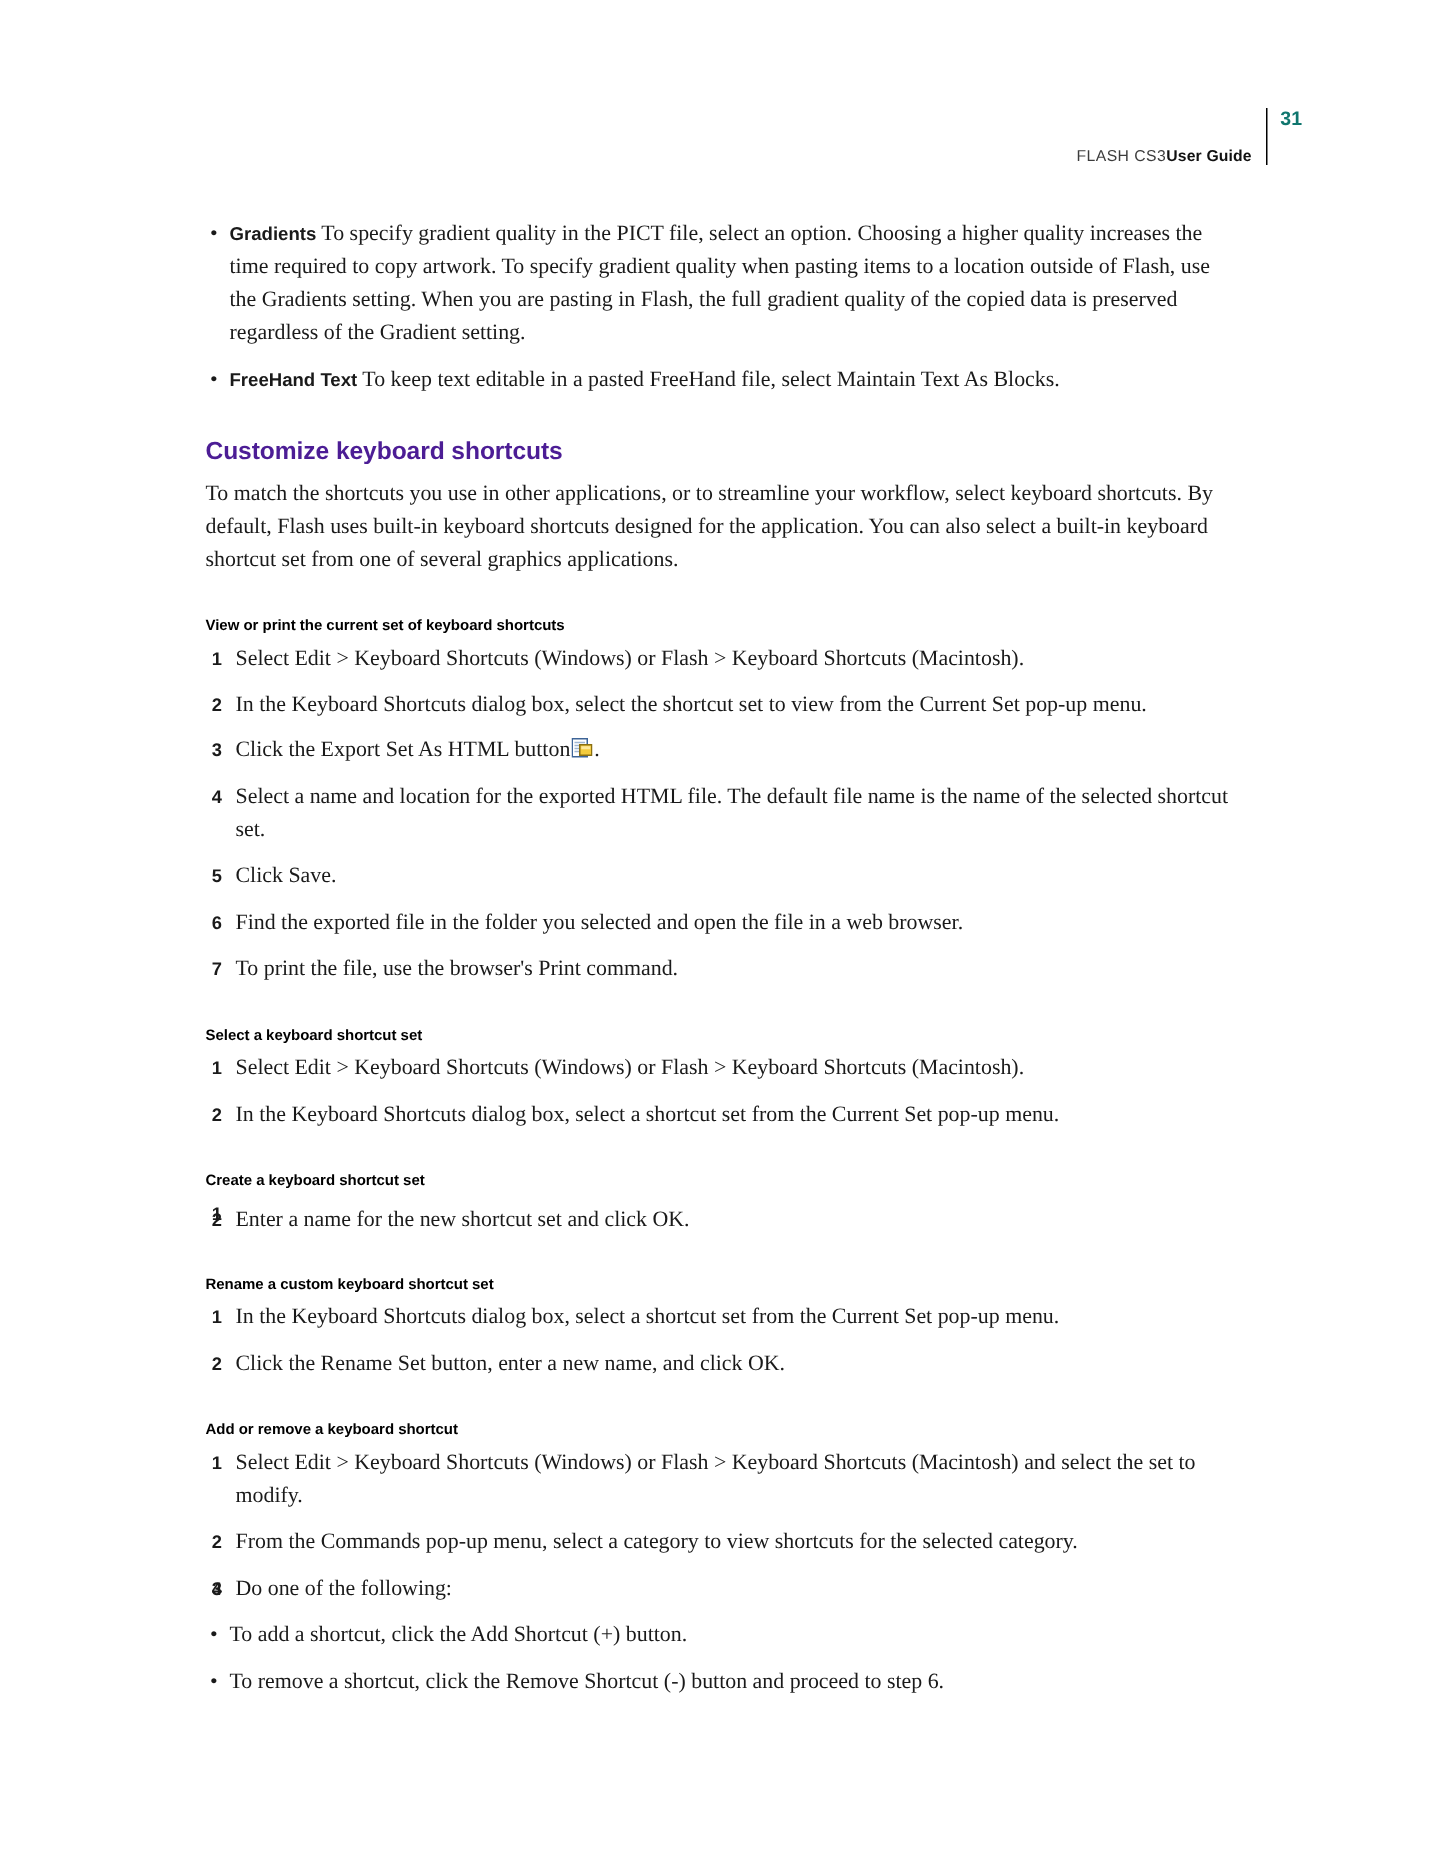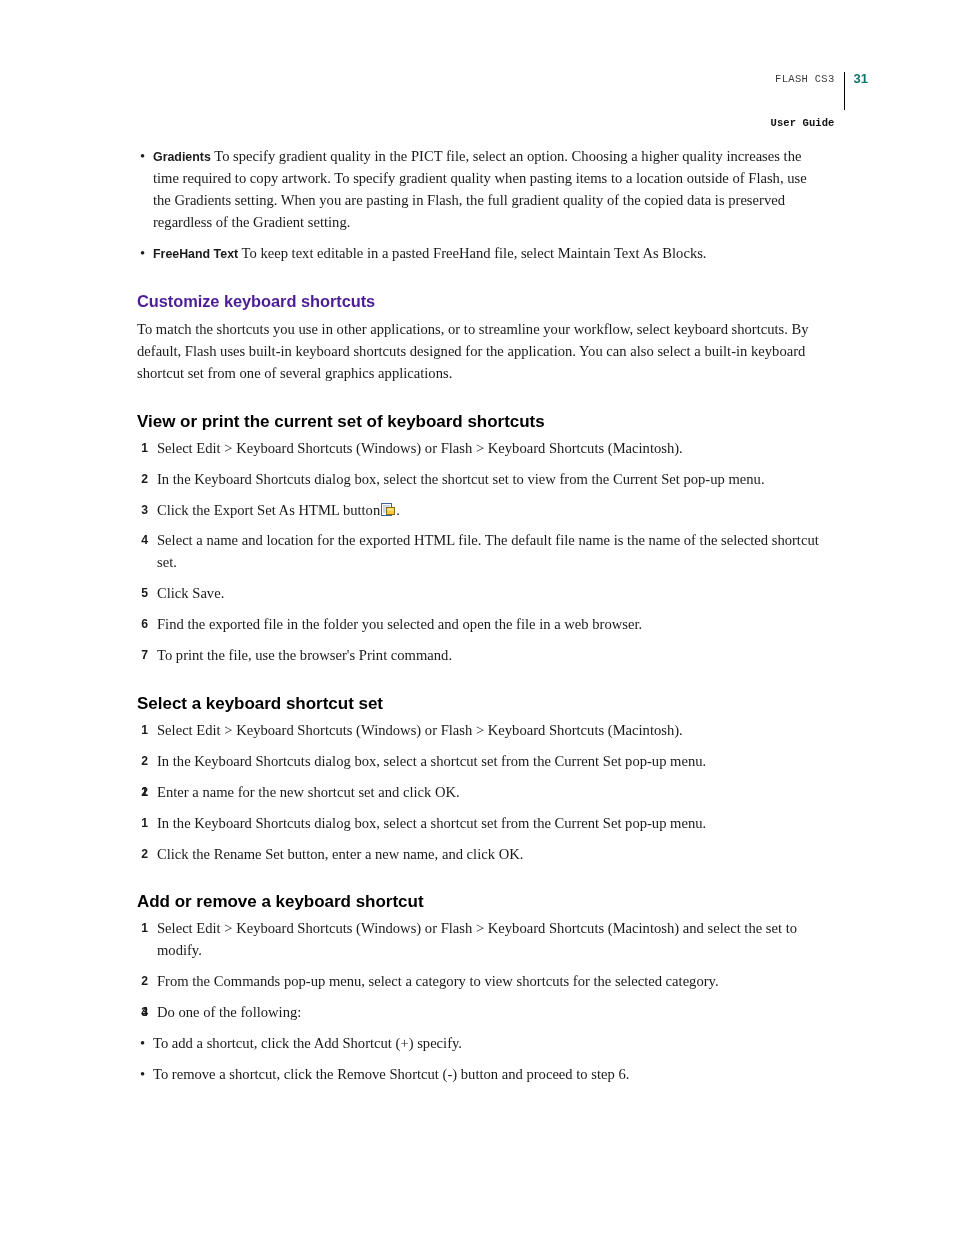--- a/index.html
+++ b/index.html
@@ -20,27 +20,26 @@
   .page-header {
     position: absolute;
     top: 72px;
     right: 86px;
     display: flex;
     align-items: stretch;
     height: 40px;
   }
   .header-titles {
     display: flex;
-    flex-direction: column;
+    flex-direction: row;
     justify-content: flex-start;
     align-items: flex-end;
     padding-right: 9px;
-    font-family: Liberation Mono, monospace;
+    font-family: Liberation Sans, sans-serif;
     line-height: 1.45;
-    gap: 12px;
   }
   .header-product {
     font-size: 10.5px;
     letter-spacing: 0.3px;
     color: #3c3c3c;
     font-weight: normal;
   }
   .header-guide {
     font-size: 10.5px;
     letter-spacing: 0.1px;
@@ -104,21 +103,21 @@
     font-family: "Liberation Sans", sans-serif;
     font-size: 16.4px;
     font-weight: bold;
     color: #4c1d95;
     margin: 27px 0 7px 0;
     letter-spacing: -0.05px;
     line-height: 1.25;
   }
   h2.sub-title {
     font-family: "Liberation Sans", sans-serif;
-    font-size: 17px;
+    font-size: 10px;
     font-weight: bold;
     color: #000000;
     margin: 26px 0 5px 0;
     letter-spacing: -0.02px;
     line-height: 1.3;
   }
 
   
   .step {
     position: relative;
@@ -238,28 +237,30 @@
   <h2 class="sub-title">Select a keyboard shortcut set</h2>
   <div class="step first-step">
     <span class="num">1</span>
     <span>Select Edit &gt; Keyboard Shortcuts (Windows) or Flash &gt; Keyboard Shortcuts (Macintosh).</span>
   </div>
   <div class="step">
     <span class="num">2</span>
     <span>In the Keyboard Shortcuts dialog box, select a shortcut set from the Current Set pop-up menu.</span>
   </div>
 
+  <h2 class="sub-title">Create a keyboard shortcut set</h2>
   <div class="step first-step">
     <span class="num">1</span>
   </div>
   <div class="step">
     <span class="num">2</span>
     <span>Enter a name for the new shortcut set and click OK.</span>
   </div>
 
+  <h2 class="sub-title">Rename a custom keyboard shortcut set</h2>
   <div class="step first-step">
     <span class="num">1</span>
     <span>In the Keyboard Shortcuts dialog box, select a shortcut set from the Current Set pop-up menu.</span>
   </div>
   <div class="step">
     <span class="num">2</span>
     <span>Click the Rename Set button, enter a new name, and click OK.</span>
   </div>
 
   <h2 class="sub-title">Add or remove a keyboard shortcut</h2>
@@ -274,20 +275,20 @@
   <div class="step">
     <span class="num">3</span>
   </div>
   <div class="step">
     <span class="num">4</span>
     <span>Do one of the following:</span>
   </div>
 
   <div class="sub-bullet">
     <span class="dot">•</span>
-    <span>To add a shortcut, click the Add Shortcut (+) specify.</span>
+    <span>To add a shortcut, click the Add Shortcut (+) button.</span>
   </div>
   <div class="sub-bullet">
     <span class="dot">•</span>
     <span>To remove a shortcut, click the Remove Shortcut (-) button and proceed to step 6.</span>
   </div>
 
 </div>
 
 </body></html>

